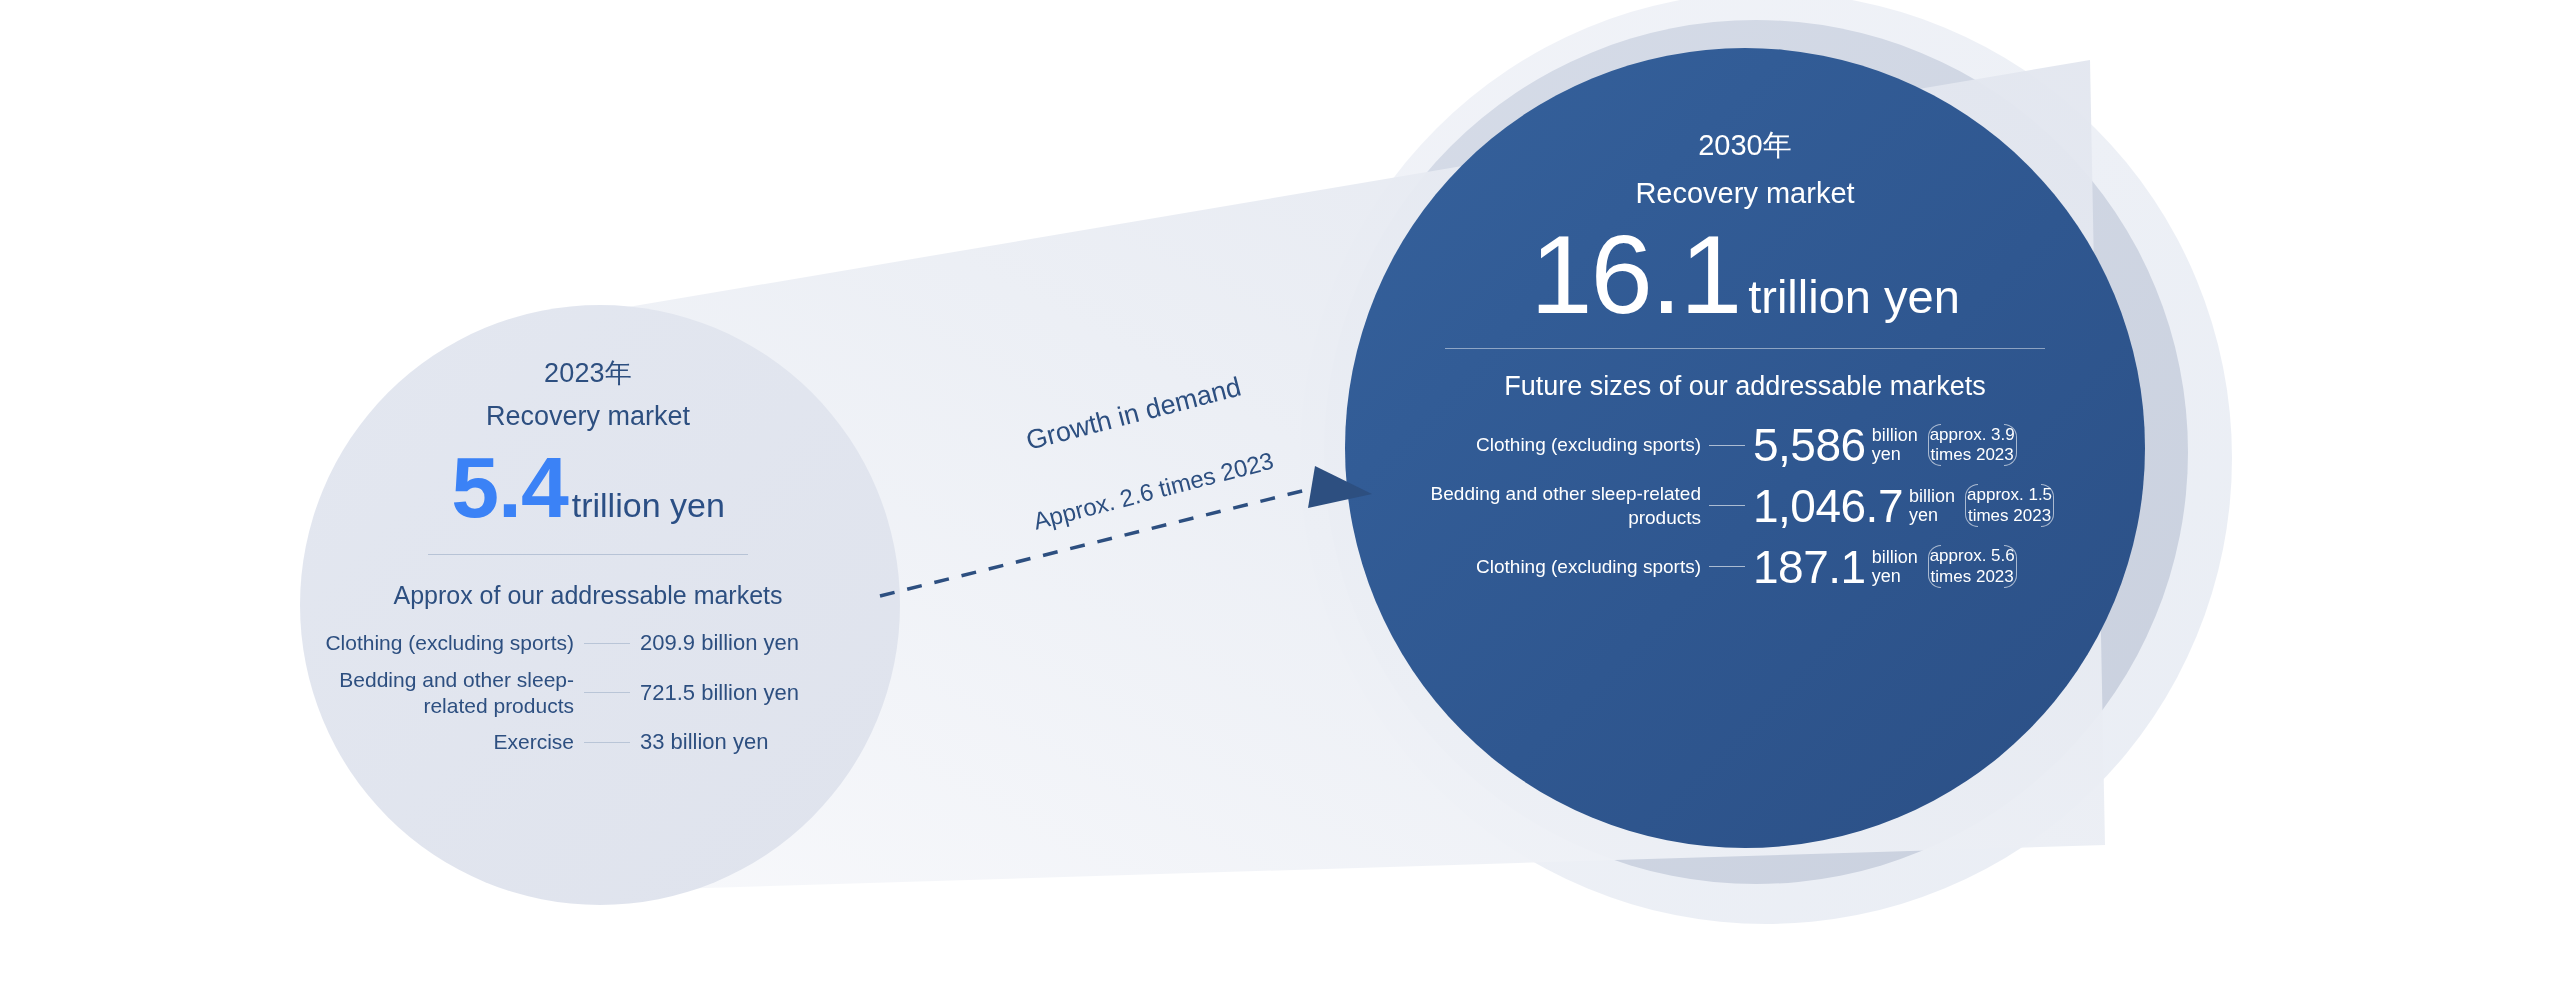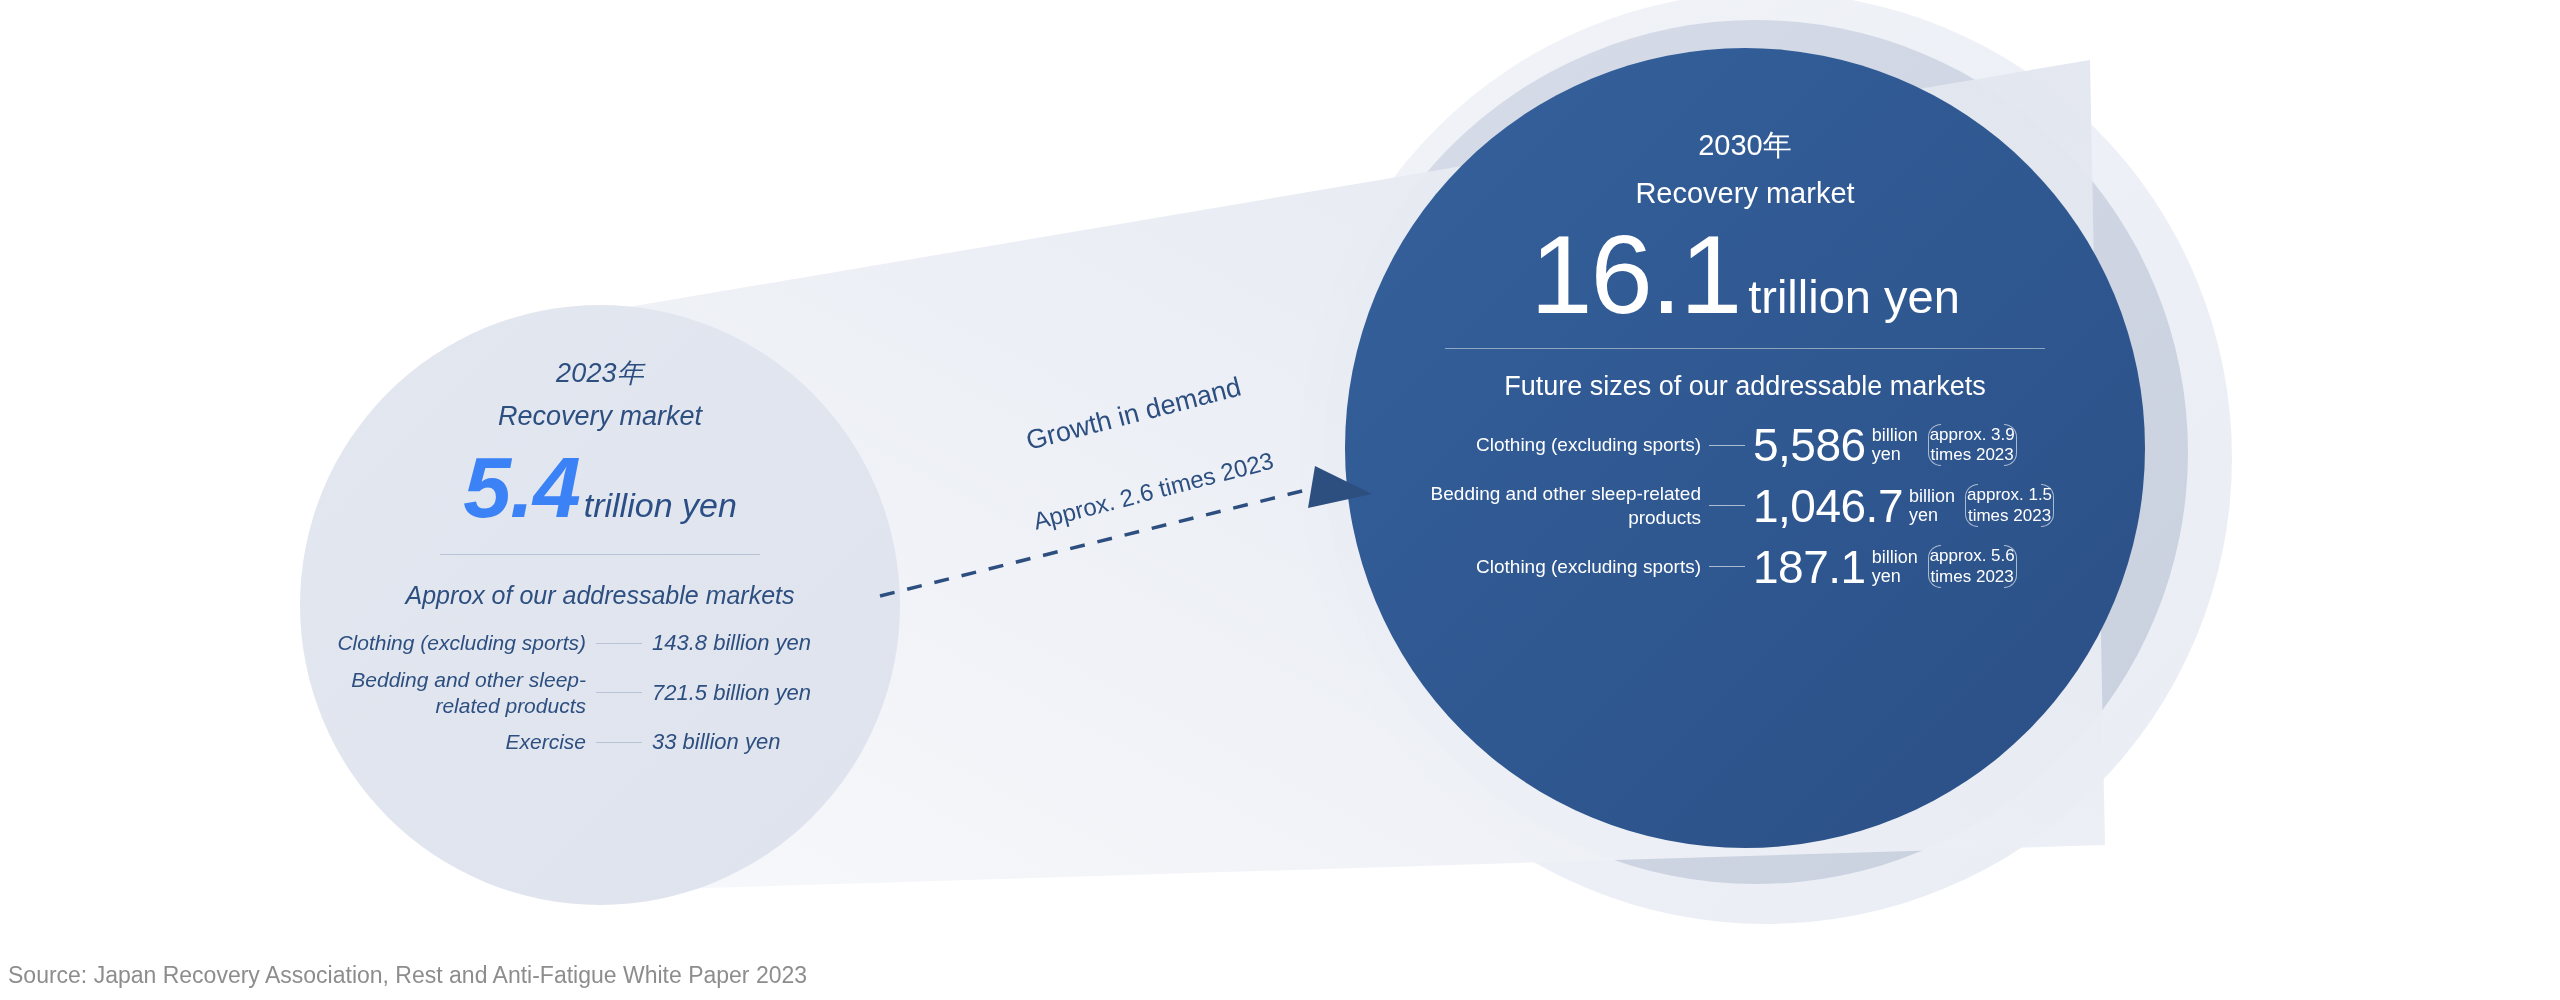--- a/index.html
+++ b/index.html
@@ -26,27 +26,26 @@
     position: absolute;
     left: 0;
     top: 0;
     width: 2560px;
     height: 1000px;
   }
 
   
   .left-panel {
     position: absolute;
-    left: 300px;
+    left: 288px;
     top: 305px;
     width: 600px;
     height: 600px;
     color: #2d4f80;
     text-align: center;
-    font-style: italic;
   }
   .left-year {
     margin-top: 54px;
     font-size: 27px;
     line-height: 1.05;
     letter-spacing: .2px;
     color: #2d4f80;
   }
   .left-subtitle {
     margin-top: 14px;
@@ -322,21 +321,21 @@
 
     <div class="left-divider"></div>
 
     <div class="left-heading">Approx of our addressable markets</div>
 
     <div class="left-rows">
 
       <div class="lrow">
         <div class="lrow-label">Clothing (excluding sports)</div>
         <div class="lrow-line"></div>
-        <div class="lrow-value">143.8 billion yen</div>
+        <div class="lrow-value">209.9 billion yen</div>
       </div>
 
       <div class="lrow">
         <div class="lrow-label">Bedding and other sleep-related products</div>
         <div class="lrow-line"></div>
         <div class="lrow-value">721.5 billion yen</div>
       </div>
 
       <div class="lrow">
         <div class="lrow-label">Exercise</div>
@@ -411,15 +410,14 @@
       </div>
 
     </div>
   </div>
 
   <div class="growth-label">
     <div class="growth-title">Growth in demand</div>
     <div class="growth-sub">Approx. 2.6 times 2023</div>
   </div>
 
-  <div class="source-note">Source: Japan Recovery Association, Rest and Anti-Fatigue White Paper 2023</div>
 
 </div>
 
 </body></html>

